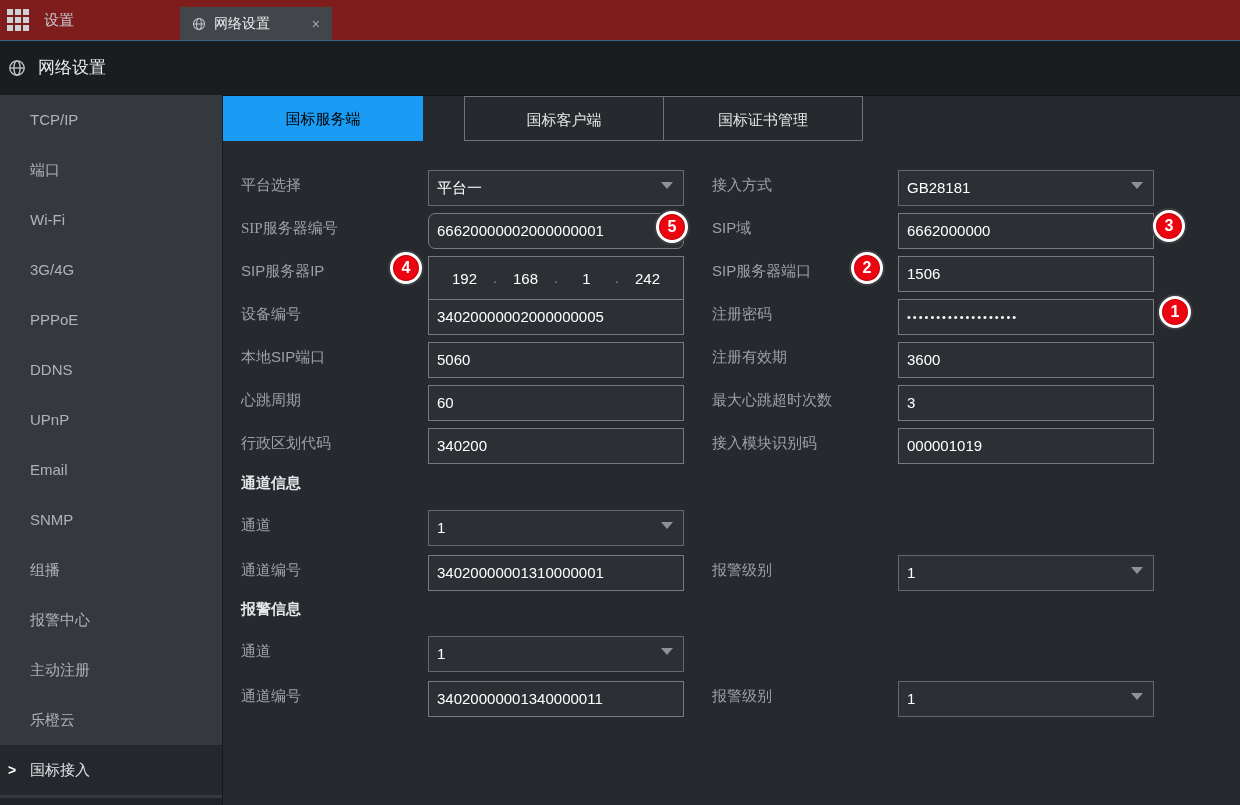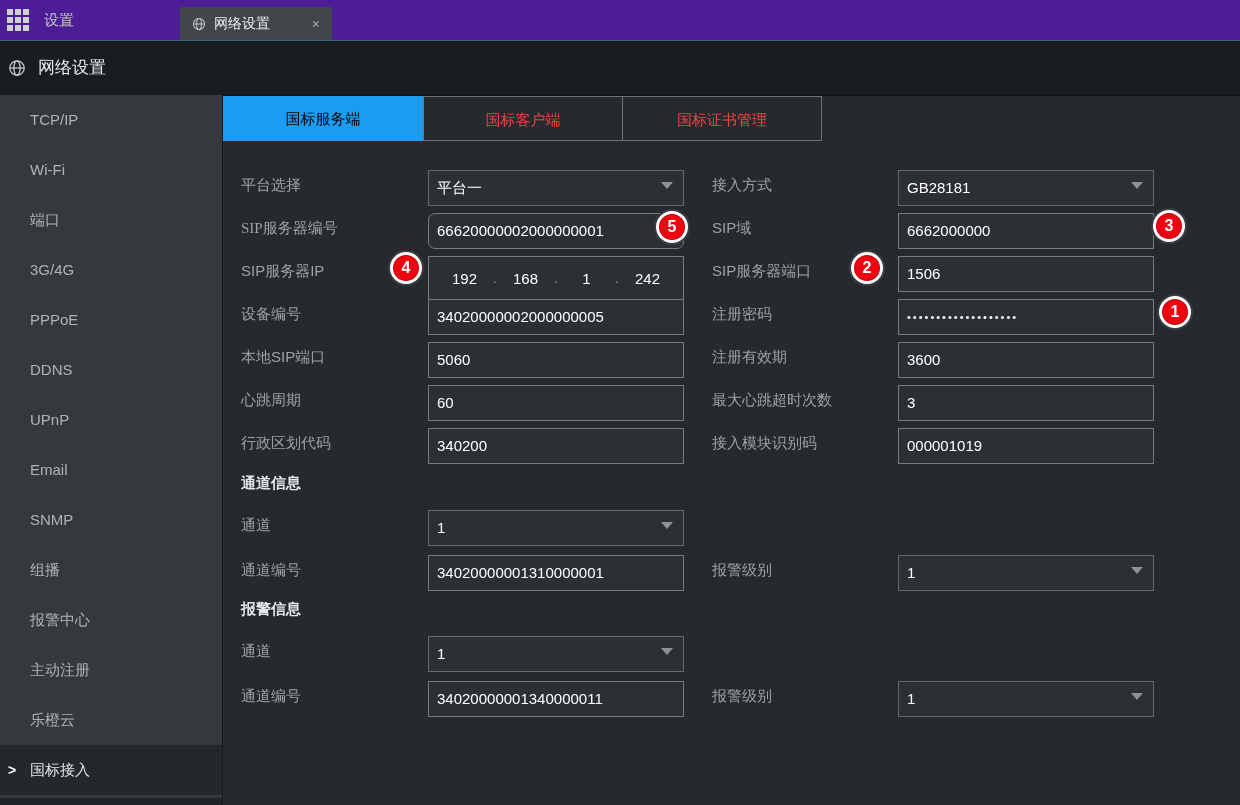--- a/index.html
+++ b/index.html
@@ -3,42 +3,42 @@
 <meta charset="utf-8">
 <style>
   html,body{margin:0;padding:0;}
   body{
     width:1240px;height:805px;position:relative;overflow:hidden;
     background:#26292d;
     font-family:"Liberation Sans","DejaVu Sans",sans-serif;
     -webkit-font-smoothing:antialiased;
   }
   
-  .topbar{position:absolute;left:0;top:0;width:1240px;height:40px;background:#4c1d95;border-bottom:1px solid #3a6285;}
+  .topbar{position:absolute;left:0;top:0;width:1240px;height:40px;background:#7f1d1d;border-bottom:1px solid #3a6285;}
   .grid-icon{position:absolute;left:7px;top:9px;width:24px;height:24px;display:grid;grid-template-columns:repeat(3,6px);grid-template-rows:repeat(3,6px);gap:2px;cursor:pointer;}
   .grid-icon span{background:#cfd2d5;}
   .menu-label{position:absolute;left:44px;top:0;height:40px;line-height:40px;font-size:15px;color:#c3c7cb;}
   .win-tab{position:absolute;left:180px;top:7px;width:152px;height:33px;background:#42464b;display:flex;align-items:center;}
   .win-tab .tab-title{color:#e9ebed;font-size:14px;margin-left:8px;}
   .win-tab .close-x{margin-left:auto;margin-right:12px;color:#a6acb1;font-size:14px;cursor:pointer;}
   .globe{display:inline-block;margin-left:12px;line-height:0;}
   
   .pageheader{position:absolute;left:0;top:41px;width:1240px;height:54px;background:#1a1d20;border-bottom:1px solid #101214;}
   .pageheader .globe{position:absolute;left:8px;top:18px;margin:0;}
   .pageheader .ph-title{position:absolute;left:38px;top:0;height:54px;line-height:54px;font-size:17px;color:#e8eaec;}
   
   .sidebar{position:absolute;left:0;top:95px;width:222px;height:710px;background:#35393d;border-right:1px solid #17191b;}
   .side-item{height:50px;line-height:50px;padding-left:30px;font-size:15px;color:#aeb3b7;cursor:pointer;position:relative;}
   .side-item.selected{background:#24282c;color:#e2e5e8;}
   .side-item .chev{position:absolute;left:8px;top:0;color:#ffffff;font-weight:bold;font-size:14px;}
   .side-bottom-strip{position:absolute;left:0;bottom:0;width:222px;height:7px;background:#202428;}
   
   .ctab{position:absolute;top:96px;width:200px;height:45px;line-height:45px;text-align:center;font-size:15px;box-sizing:border-box;cursor:pointer;}
   .ctab.active{background:#1a9cf4;color:#000000;}
-  .ctab.inactive{background:transparent;color:#ef4444;border:1px solid #6f7377;}
+  .ctab.inactive{background:transparent;color:#e5e5e5;border:1px solid #6f7377;margin-left:41px;}
   
   .lbl{position:absolute;height:30px;line-height:30px;font-size:15px;color:#9ca1a6;white-space:nowrap;}
   .sect{position:absolute;height:20px;line-height:20px;font-size:15px;font-weight:bold;color:#e3e6e9;}
   .inp,.sel,.ipbox{position:absolute;width:238px;height:28px;background:#2c3034;color:#ffffff;font-size:15px;line-height:28px;padding:3px 8px;cursor:text;}
   .inp{border:1px solid #767b80;}
   .sel{border:1px solid #64696e;cursor:pointer;}
   .caret{position:absolute;right:10px;top:11px;width:0;height:0;border-left:6px solid transparent;border-right:6px solid transparent;border-top:7px solid #8d9297;}
   .ipbox{border:1px solid #767b80;display:flex;align-items:flex-start;padding:8px;}
   .ipbox .seg{flex:1;text-align:center;}
   .ipbox .ipdot{color:#9aa0a5;font-size:12px;width:6px;text-align:center;}
@@ -87,22 +87,22 @@
           <ellipse cx="8" cy="8" rx="2.8" ry="6.4"></ellipse>
           <line x1="1.6" y1="8" x2="14.4" y2="8"></line>
         </g>
       </svg>
   </span>
   <span class="ph-title">网络设置</span>
 </div>
 
 <div class="sidebar">
   <div class="side-item">TCP/IP</div>
+  <div class="side-item">端口</div>
   <div class="side-item">Wi-Fi</div>
-  <div class="side-item">端口</div>
   <div class="side-item">3G/4G</div>
   <div class="side-item">PPPoE</div>
   <div class="side-item">DDNS</div>
   <div class="side-item">UPnP</div>
   <div class="side-item">Email</div>
   <div class="side-item">SNMP</div>
   <div class="side-item">组播</div>
   <div class="side-item">报警中心</div>
   <div class="side-item">主动注册</div>
   <div class="side-item">乐橙云</div>

